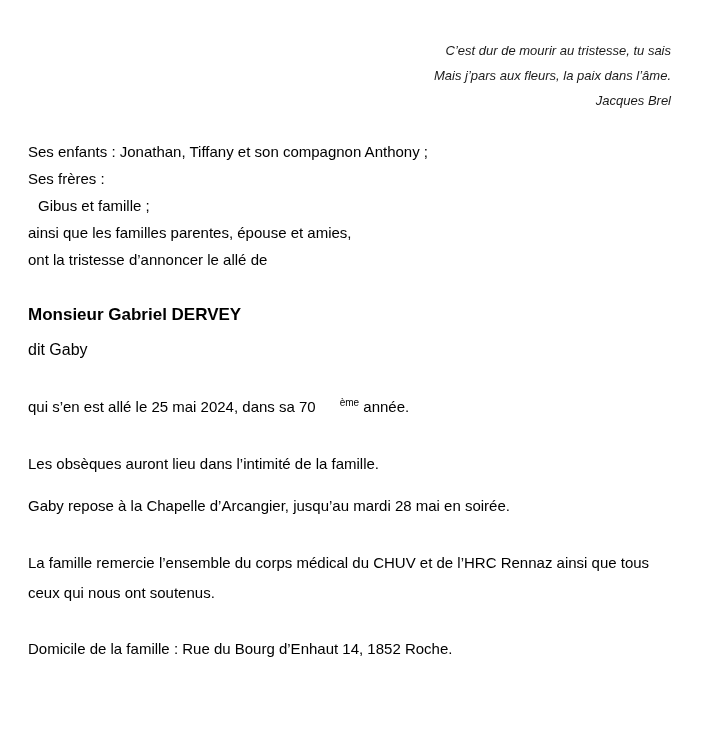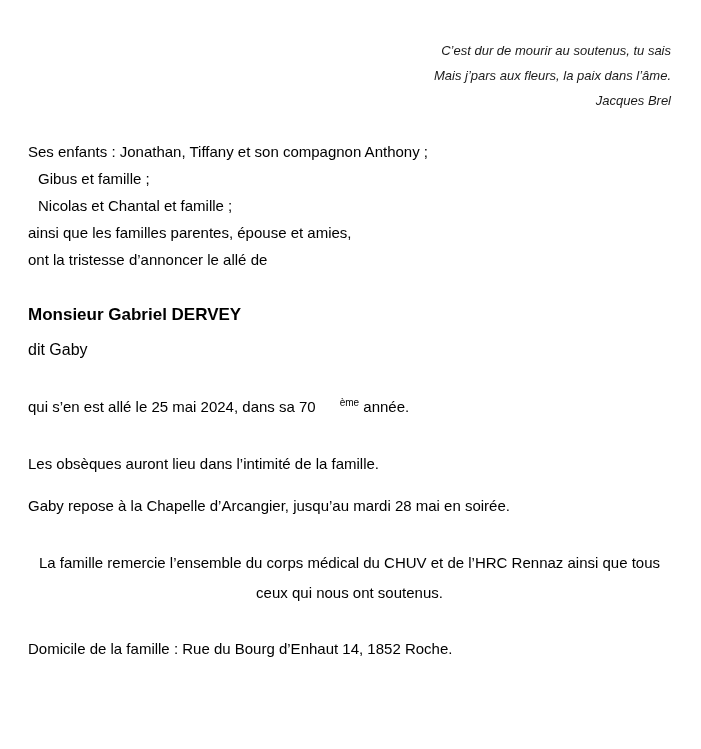--- a/index.html
+++ b/index.html
@@ -50,44 +50,44 @@
     line-height: 24px;
   }
   
   .para {
     font-size: 15px;
     line-height: 30px;
   }
   .para-passing  { margin-top: 30px; }
   .para-funeral  { margin-top: 27px; }
   .para-repose   { margin-top: 12px; }
-  .para-thanks   { margin-top: 27px; text-align: center; }
+  .para-thanks   { margin-top: 27px; }
   .para-address  { margin-top: 26px; }
   sup.age-sup {
     font-size: 10px;
     line-height: 0;
     vertical-align: super;
     padding-left: 24px;
   }
 </style>
 </head>
 <body>
 
 <div class="page">
 
   <div class="quote">
-    <div class="quote-line">C’est dur de mourir au soutenus, tu sais</div>
+    <div class="quote-line">C’est dur de mourir au tristesse, tu sais</div>
     <div class="quote-line">Mais j’pars aux fleurs, la paix dans l’âme.</div>
     <div class="quote-attribution">Jacques Brel</div>
   </div>
 
   <div class="intro">
     <div class="line">Ses enfants : Jonathan, Tiffany et son compagnon Anthony ;</div>
+    <div class="line">Ses frères :</div>
     <div class="line indent">Gibus et famille ;</div>
-    <div class="line indent">Nicolas et Chantal et famille ;</div>
     <div class="line">ainsi que les familles parentes, épouse et amies,</div>
     <div class="line">ont la tristesse d’annoncer le allé de</div>
   </div>
 
   <div class="title-block">
     <div class="deceased-name">Monsieur Gabriel DERVEY</div>
     <div class="deceased-alias">dit Gaby</div>
   </div>
 
   <p class="para para-passing"><span>qui s’en est allé le 25 mai 2024, dans sa 70</span><sup class="age-sup">ème</sup><span> année.</span></p>

